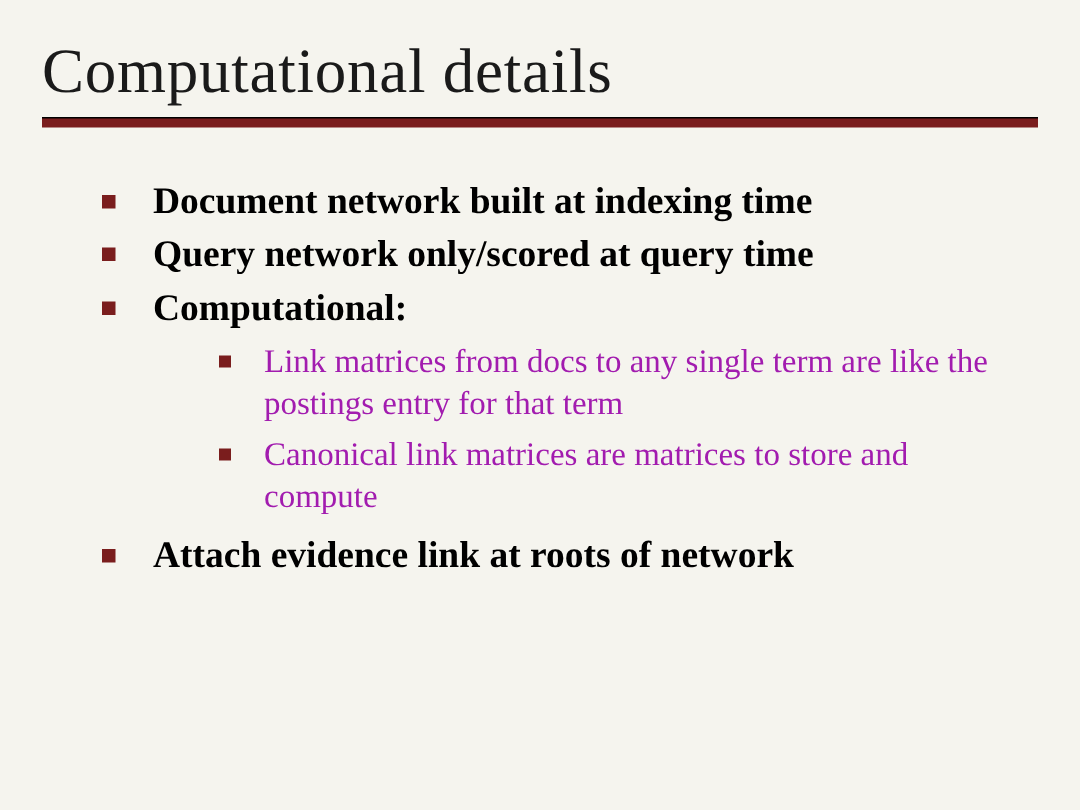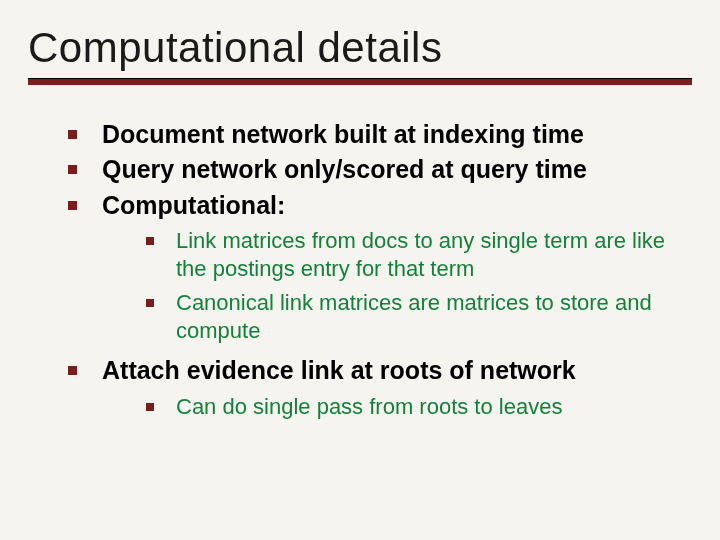--- a/index.html
+++ b/index.html
@@ -11,20 +11,21 @@
     font-family: "Lucida Sans", "Lucida Sans Unicode", "Trebuchet MS", Verdana, sans-serif;
     color: #000;
     overflow: hidden;
   }
   .slide {
     width: 720px;
     height: 540px;
     box-sizing: border-box;
     padding: 18px 28px 12px 28px;
     position: relative;
+    font-family: Liberation Serif, serif;
   }
   .title {
     font-size: 42px;
     font-weight: 400;
     letter-spacing: 0.5px;
     margin: 6px 0 6px 0;
     color: #1a1a1a;
   }
   .rule {
     height: 6px;
@@ -61,21 +62,21 @@
     margin: 6px 0 10px 0;
     padding: 0 0 0 44px;
   }
   ul.l2 > li {
     position: relative;
     font-size: 22px;
     font-weight: 400;
     line-height: 1.28;
     margin-bottom: 6px;
     padding-left: 30px;
-    color: #15803d;
+    color: #a21caf;
   }
   ul.l2 > li::before {
     content: "";
     position: absolute;
     left: 0;
     top: 10px;
     width: 8px;
     height: 8px;
     background: #7a1d1d;
   }
@@ -93,19 +94,16 @@
     <li>Query network only/scored at query time</li>
     <li>
       <span>Computational:</span>
       <ul class="l2">
         <li>Link matrices from docs to any single term are like the postings entry for that term</li>
         <li>Canonical link matrices are matrices to store and compute</li>
       </ul>
     </li>
     <li>
       <span>Attach evidence link at roots of network</span>
-      <ul class="l2">
-        <li>Can do single pass from roots to leaves</li>
-      </ul>
     </li>
   </ul>
 
 </div>
 
 </body></html>

